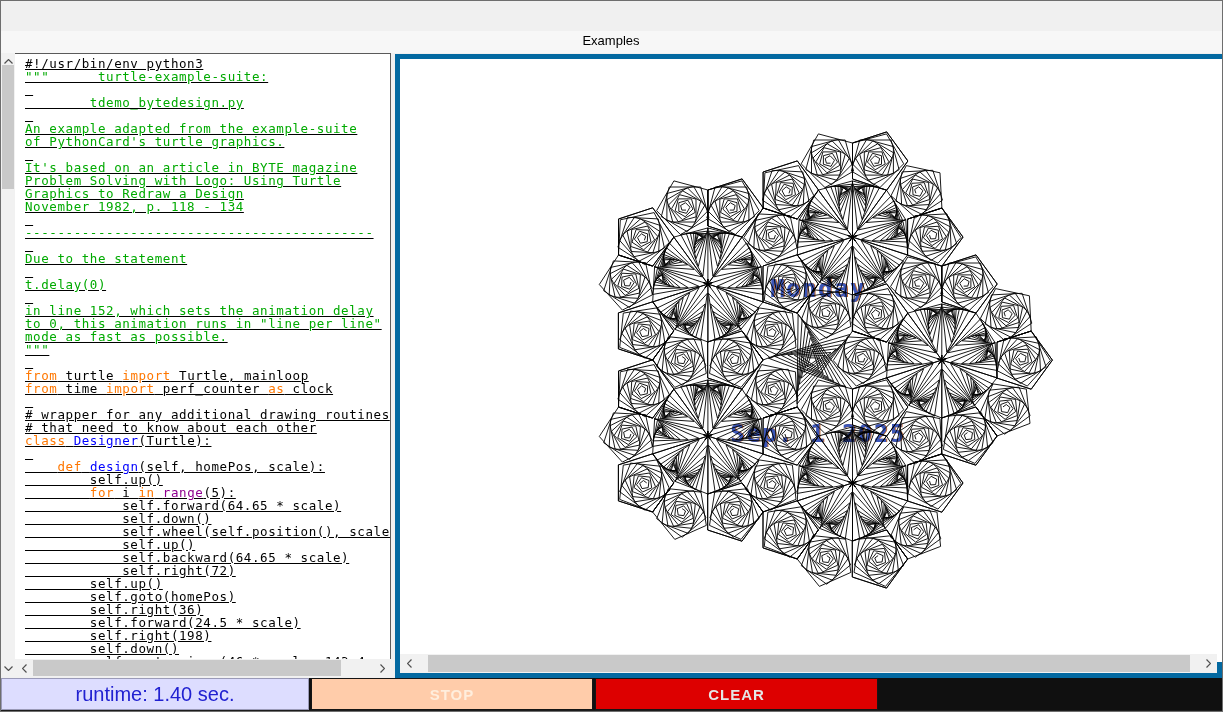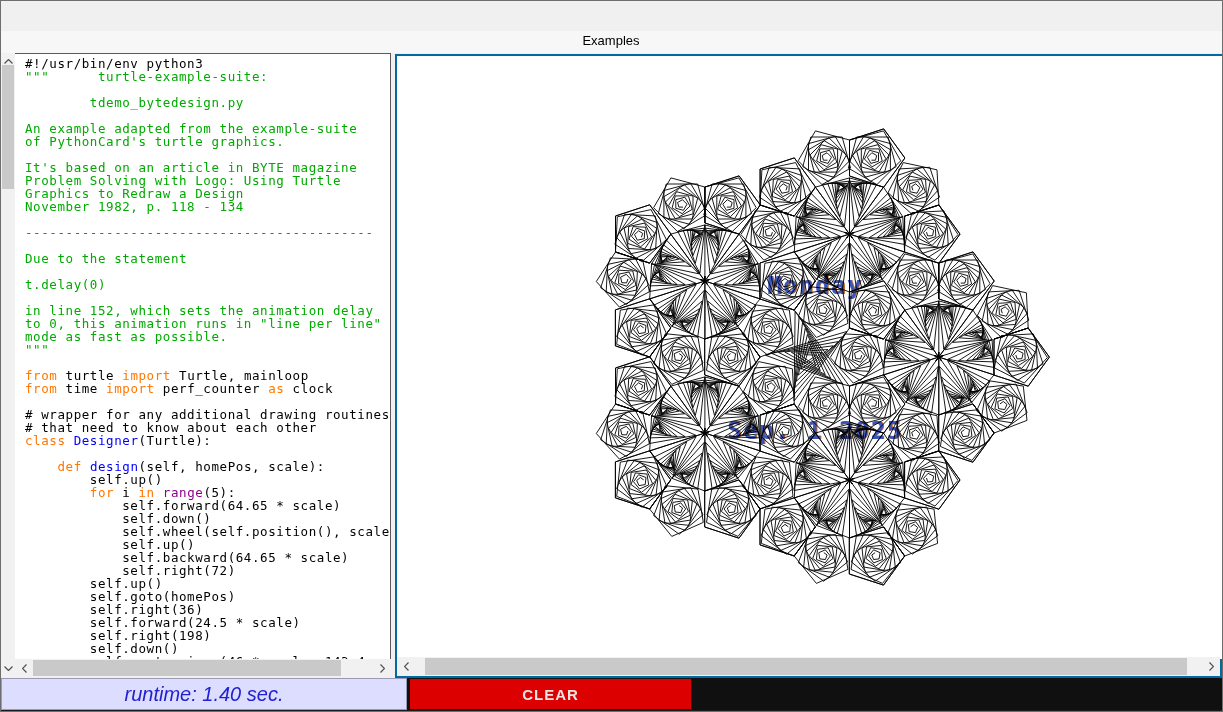--- a/index.html
+++ b/index.html
@@ -33,47 +33,46 @@
   #canvas-hbar{position:absolute;left:0;bottom:0;width:100%;height:19px;background:#f1f1f1;}
   #canvas-hbar .arr-l{left:2px;top:0;width:14px;height:19px;}
   #canvas-hbar .arr-r{right:2px;top:0;width:14px;height:19px;}
   #canvas-hbar .sb-thumb{left:28px;top:1px;width:762px;height:17px;}
   
   #codearea{
     position:absolute;left:14px;top:52px;width:376px;height:610px;background:#fff;
     border-top:1px solid #5a5a5a;border-right:1px solid #5a5a5a;border-bottom:1px solid #5a5a5a;
     overflow:hidden;padding:3px 0 0 10px;
     font-family:"DejaVu Sans Mono","Liberation Mono",monospace;
-    font-size:12.5px;line-height:13px;letter-spacing:0.58px;white-space:pre;
+    font-size:12.5px;line-height:13px;letter-spacing:0.58px;white-space:pre;text-decoration:underline;
   }
   .code-line{height:13px;}
   .tok-p{color:#000000;}
   .tok-c{color:var(--tok-c);}
   .tok-s{color:var(--tok-s);}
   .tok-k{color:var(--tok-k);}
   .tok-d{color:var(--tok-d);}
   .tok-b{color:var(--tok-b);}
   
-  #canvasframe{position:absolute;left:394px;top:53px;width:827px;height:624px;border:2px solid #0369a1;background:#fff;}
+  #canvasframe{position:absolute;left:394px;top:53px;width:827px;height:624px;border:5px solid #0369a1;background:#fff;}
   #canvas{position:absolute;left:0;top:0;width:825px;height:603px;background:#fff;overflow:hidden;}
   .canvas-text{
     position:absolute;transform:translateX(-50%);
     font-family:"DejaVu Sans Mono","Liberation Mono",monospace;
     font-weight:bold;font-size:24px;letter-spacing:1.5px;
     color:var(--canvas-text);text-shadow:1px 0 0 var(--canvas-text-fringe);
     white-space:nowrap;
   }
   #design-svg{position:absolute;left:0;top:0;}
   
   #bottombar{position:absolute;left:0;top:677px;width:1223px;height:32px;background:#101010;display:flex;}
   #runtime-label{
-    width:406px;height:32px;background:var(--label-bg);color:var(--label-fg);
+    width:308px;height:32px;background:var(--label-bg);color:var(--label-fg);
     border:1px solid #9a9ab8;display:flex;align-items:center;justify-content:center;
     font-size:20px;
-    font-style:italic;
   }
   .demo-btn{
     height:32px;border:1px solid #151515;display:flex;align-items:center;justify-content:center;
     font-size:15px;font-weight:bold;letter-spacing:1px;
   }
   #start-btn{width:283px;margin-left:2px;background:var(--accent-red);color:#fff;}
   #stop-btn{width:282px;margin-left:2px;background:var(--stop-bg);color:var(--stop-fg);}
   #clear-btn{width:283px;margin-left:2px;background:var(--accent-red);color:#e5e5e5;}
   #bottom-edge{position:absolute;left:0;top:709px;width:1223px;height:3px;background:#1c1c1c;}
 </style>
@@ -137,17 +136,18 @@
       <div class="sb-arrow arr-r">
         <svg width="5" height="9" viewBox="0 0 5 9">
             <polyline points="0.5,0.5 4.5,4.5 0.5,8.5" fill="none" stroke="#505050" stroke-width="1.2"></polyline>
           </svg>
       </div>
     </div>
   </div>
 
   <div id="bottombar">
     <div id="runtime-label">runtime: 1.40 sec.</div>
+    <div id="stop-btn" class="demo-btn">STOP</div>
     <div id="clear-btn" class="demo-btn">CLEAR</div>
   </div>
   <div id="bottom-edge"></div>
 
 </div>
 
 </body></html>

